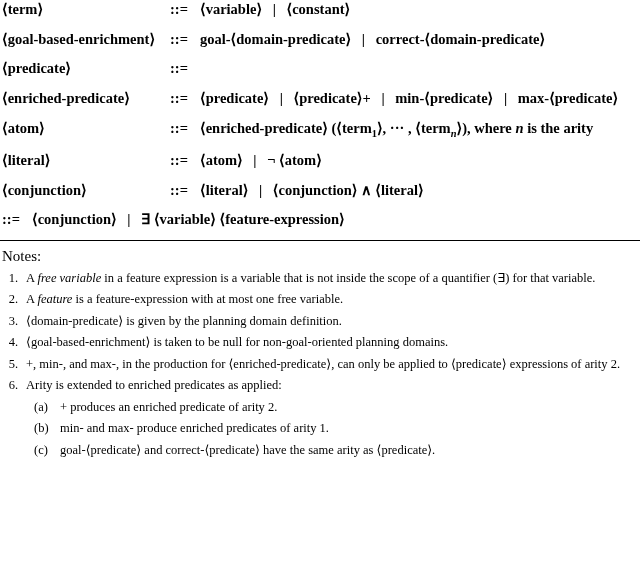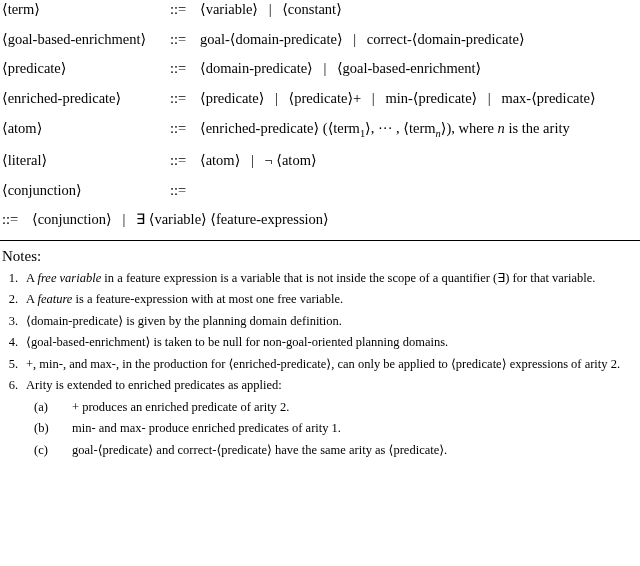--- a/index.html
+++ b/index.html
@@ -19,20 +19,21 @@
     width: 640px;
     height: 566px;
     padding: 0;
     box-sizing: border-box;
   }
 
   
   .grammar {
     padding: 0 2px 0 2px;
     font-size: 14.5px;
+    font-weight: bold;
   }
   .rule {
     display: flex;
     align-items: flex-start;
     margin-bottom: 11.5px;
     line-height: 1.25;
   }
   .rule .lhs {
     width: 168px;
     flex: 0 0 168px;
@@ -100,21 +101,20 @@
   }
   ol.sub > li > .num {
     width: 34px;
     flex: 0 0 34px;
     text-align: left;
     padding-left: 8px;
     box-sizing: border-box;
   }
   ol.sub > li > .txt {
     flex: 1 1 auto;
-    margin-left: 12px;
   }
 </style>
 </head>
 <body>
 
 <div class="page">
 
   <div class="grammar">
     <div class="rule">
       <span class="lhs nt">⟨term⟩</span>
@@ -122,40 +122,40 @@
       <span class="rhs">⟨variable⟩ <span class="bar">|</span> ⟨constant⟩</span>
     </div>
     <div class="rule">
       <span class="lhs nt">⟨goal-based-enrichment⟩</span>
       <span class="def">::=</span>
       <span class="rhs">goal-⟨domain-predicate⟩ <span class="bar">|</span> correct-⟨domain-predicate⟩</span>
     </div>
     <div class="rule">
       <span class="lhs nt">⟨predicate⟩</span>
       <span class="def">::=</span>
-      <span class="rhs">⟨domain-predicate⟩ <span class="bar">|</span> ⟨goal-based-enrichment⟩</span>
     </div>
     <div class="rule">
       <span class="lhs nt">⟨enriched-predicate⟩</span>
       <span class="def">::=</span>
       <span class="rhs">⟨predicate⟩ <span class="bar">|</span> ⟨predicate⟩+ <span class="bar">|</span> min-⟨predicate⟩ <span class="bar">|</span> max-⟨predicate⟩</span>
     </div>
     <div class="rule">
       <span class="lhs nt">⟨atom⟩</span>
       <span class="def">::=</span>
       <span class="rhs">⟨enriched-predicate⟩ (⟨term<sub>1</sub>⟩, ··· , ⟨term<sub><i>n</i></sub>⟩), where <i>n</i> is the arity</span>
     </div>
     <div class="rule">
       <span class="lhs nt">⟨literal⟩</span>
       <span class="def">::=</span>
       <span class="rhs">⟨atom⟩ <span class="bar">|</span> ¬ ⟨atom⟩</span>
     </div>
     <div class="rule">
       <span class="lhs nt">⟨conjunction⟩</span>
       <span class="def">::=</span>
+      <span class="rhs">⟨literal⟩ <span class="bar">|</span> ⟨conjunction⟩ ∧ ⟨literal⟩</span>
     </div>
     <div class="rule">
       <span class="def">::=</span>
       <span class="rhs">⟨conjunction⟩ <span class="bar">|</span> ∃ ⟨variable⟩ ⟨feature-expression⟩</span>
     </div>
   </div>
 
   <hr class="divider">
 
   <div class="notes-title">Notes:</div>

